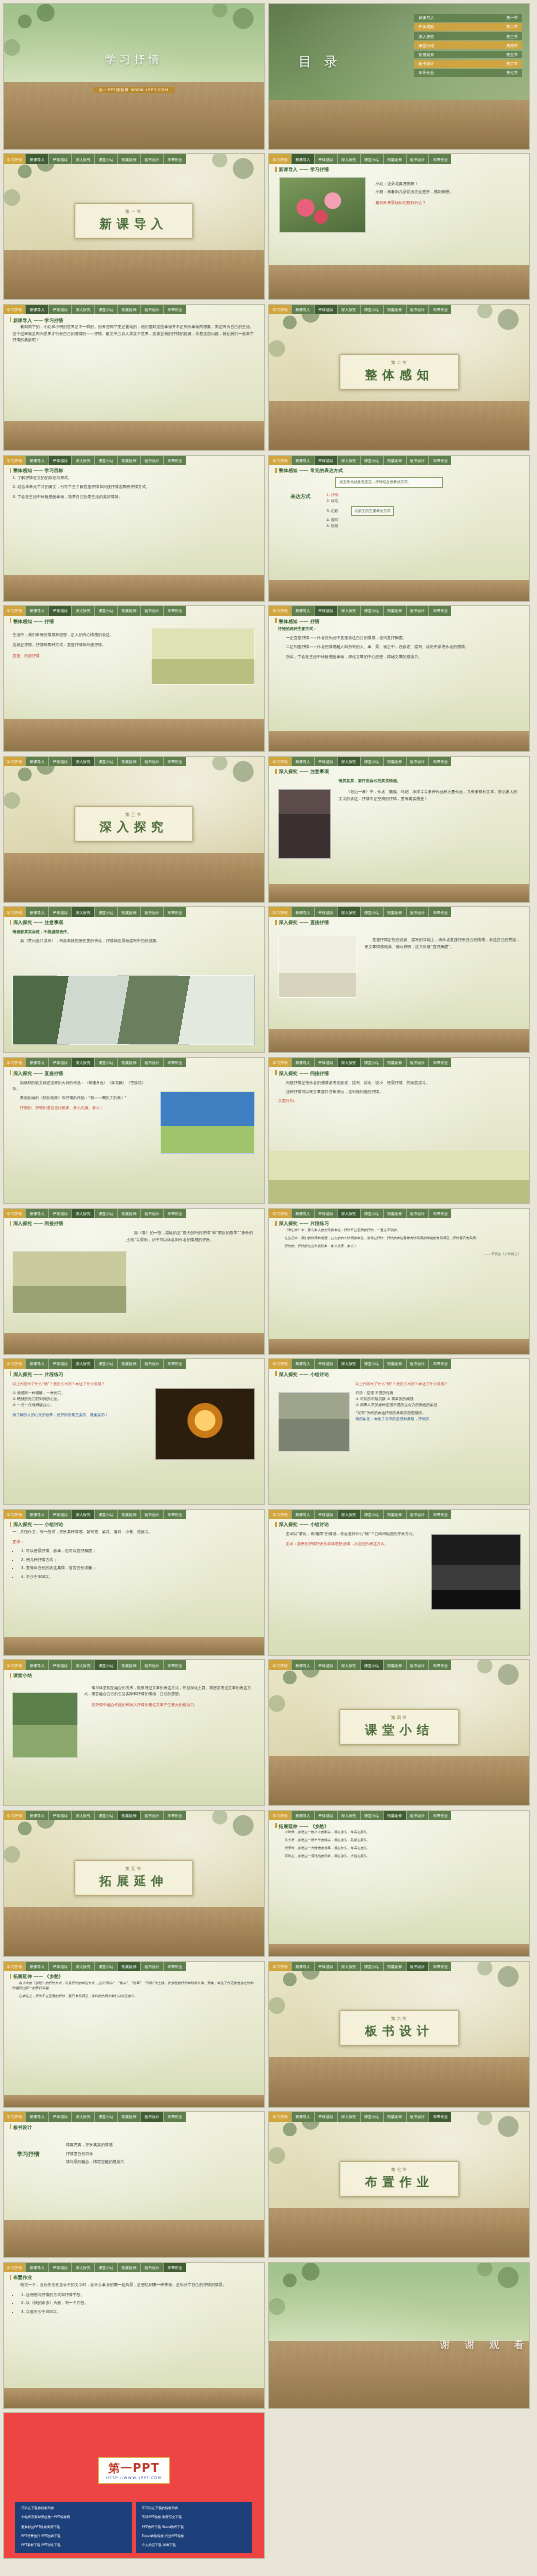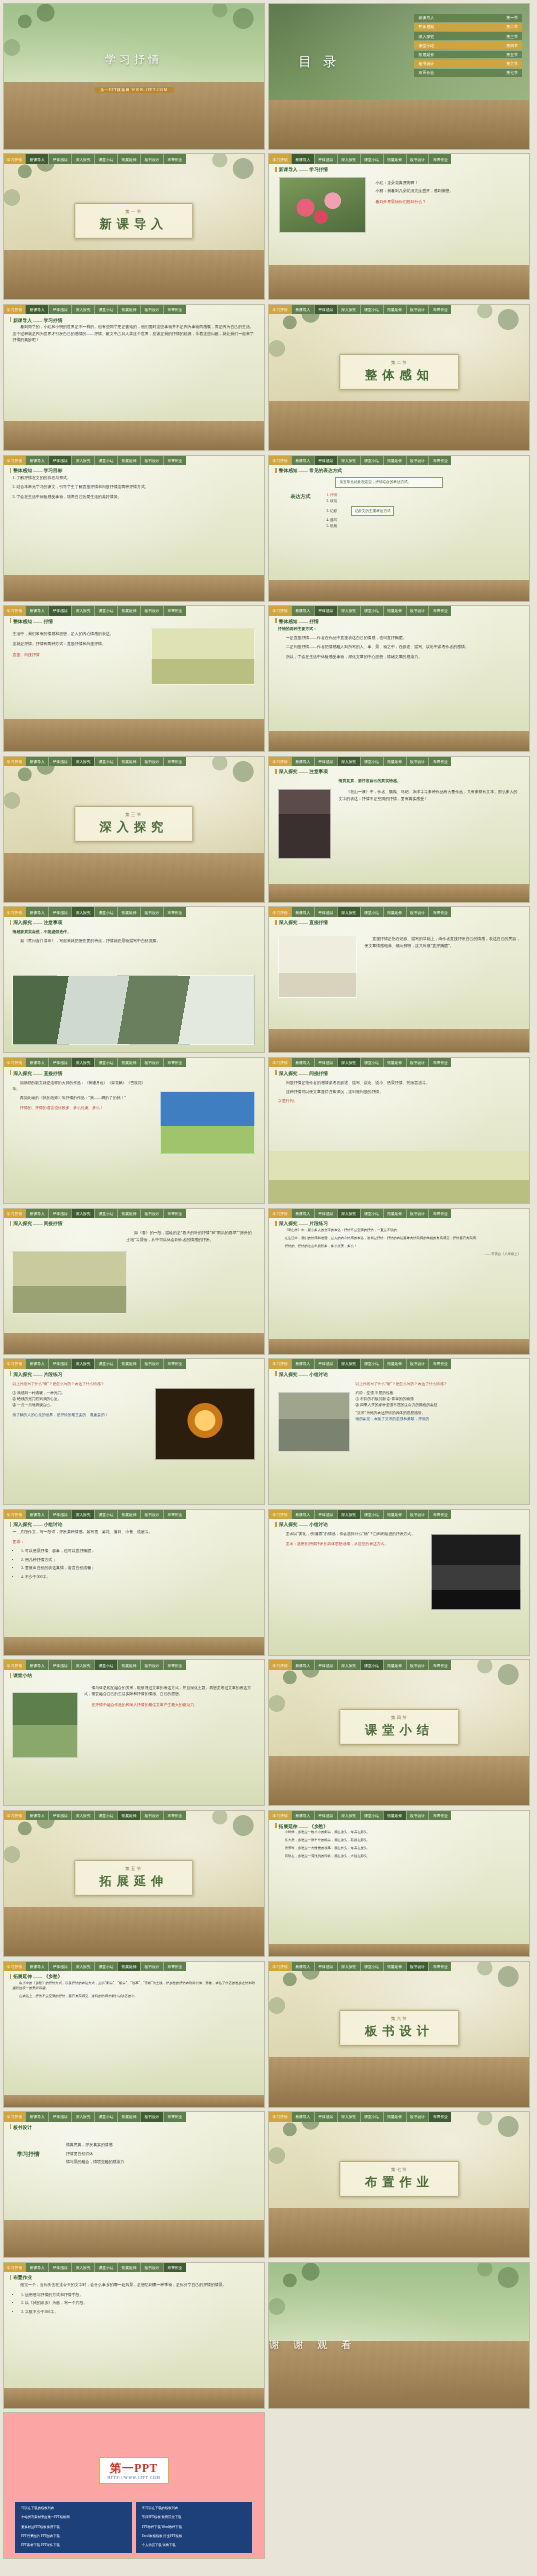--- a/index.html
+++ b/index.html
@@ -5,21 +5,21 @@
   * { box-sizing: border-box; }
   html, body { margin:0; padding:0; }
   body {
     width:538px;
     background:#e8e5d8;
     font-family:"DejaVu Sans","Liberation Sans",sans-serif;
   }
   .deck { width:538px; display:flex; flex-wrap:wrap; gap:3.6px 3.6px; padding:2.9px; }
   .slide {
     width:262px; height:147px; position:relative; overflow:hidden;
-    background:#e4e7cf; border:0.7px solid #b9bfa0; flex:0 0 auto;font-family:Liberation Serif, serif;
+    background:#e4e7cf; border:0.7px solid #b9bfa0; flex:0 0 auto;
   }
   
   .bg-green {
     background:
       radial-gradient(ellipse at 20% 85%, rgba(255,255,255,.35), transparent 60%),
       linear-gradient(180deg,#9fc18b 0%, #b7cf9c 35%, #d9e3bd 70%, #e7eccc 100%);
   }
   .bg-dark {
     background:
       radial-gradient(ellipse at 75% 20%, rgba(255,255,255,.18), transparent 65%),
@@ -172,21 +172,21 @@
   
   .logo-wrap { position:absolute; left:0; right:0; top:30%; text-align:center; }
   .logo-box { display:inline-block; background:#fff; border:1.4px solid #d6b24b; padding:2.9px 7.2px; }
   .logo-box .t1 { font-size:11.5px; color:#c0392b; font-weight:bold; letter-spacing:0.7px;}
   .logo-box .t2 { font-size:3.6px; color:#2255a4; letter-spacing:0.7px;}
   .links { position:absolute; left:0; right:0; bottom:5.7px; display:flex; gap:4.3px; padding:0 11.5px;}
   .links div {
     flex:1; background:#1d3f7a; color:#fff; font-size:3.3px; padding:2.2px 2.9px; line-height:1.5;
   }
   .thanks {
-    position:absolute; left:0; right:0; top:52%; text-align:left;
+    position:absolute; left:0; right:0; top:52%; text-align:right;
     font-size:10px; color:#fff; letter-spacing:5.7px; text-shadow:0 0.7px 2.2px rgba(0,0,0,.4);
   }
   .mini { font-size:3.3px; line-height:1.5; }
 </style>
 </head>
 <body>
 
 <div class="deck">
 
   <div class="slide bg-green">
@@ -889,21 +889,21 @@
     </div>
     <div class="wood small" style="height:14%"></div>
   </div>
 
   <div class="slide bg-green">
     <div class="leafy"></div>
     <div class="wood"></div>
     <div class="thanks">谢 谢 观 看</div>
   </div>
 
-  <div class="slide" style="background:#fca5a5">
+  <div class="slide" style="background:#ef4444">
     <div class="logo-wrap">
       <div class="logo-box">
         <div class="t1">第一PPT</div>
         <div class="t2">HTTP://WWW.1PPT.COM</div>
       </div>
     </div>
     <div class="links">
       <div>
         <div>可以在下载的模板列表</div>
         <div>本站所有素材来自第一PPT模板网</div>

